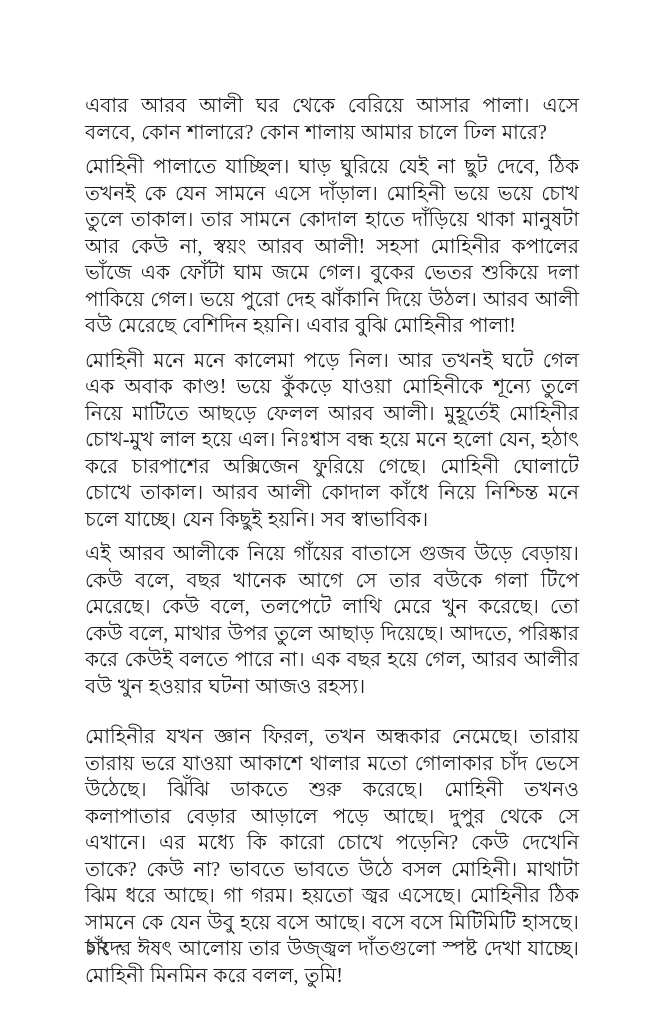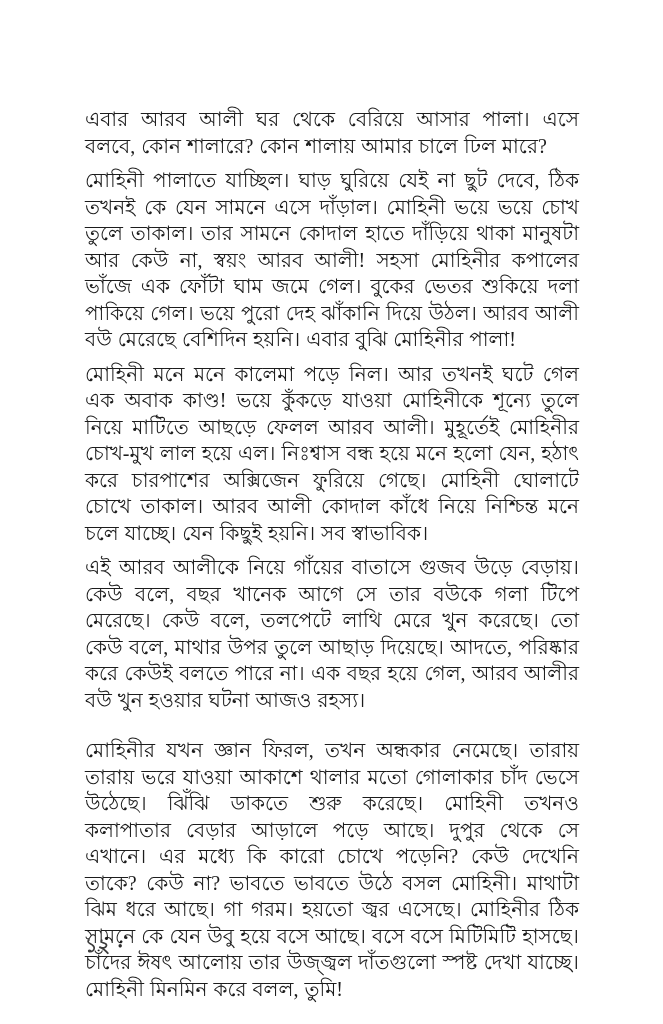--- a/index.html
+++ b/index.html
@@ -12,21 +12,21 @@
     width: 663px;
     height: 1024px;
     margin: 0 auto;
     background: #ffffff;
     overflow: hidden;
     font-family: "Liberation Serif", "DejaVu Serif", serif;
   }
   .text-block {
     position: absolute;
     left: 85px;
-    top: 106px;
+    top: 92px;
     width: 494px;
     font-family: Liberation Serif, serif;
   }
   .para {
     margin: 0 0 8px 0;
     font-size: 20px;
     line-height: 26.5px;
     color: #1c1c1c;
     text-align: justify;
     text-justify: inter-word;

